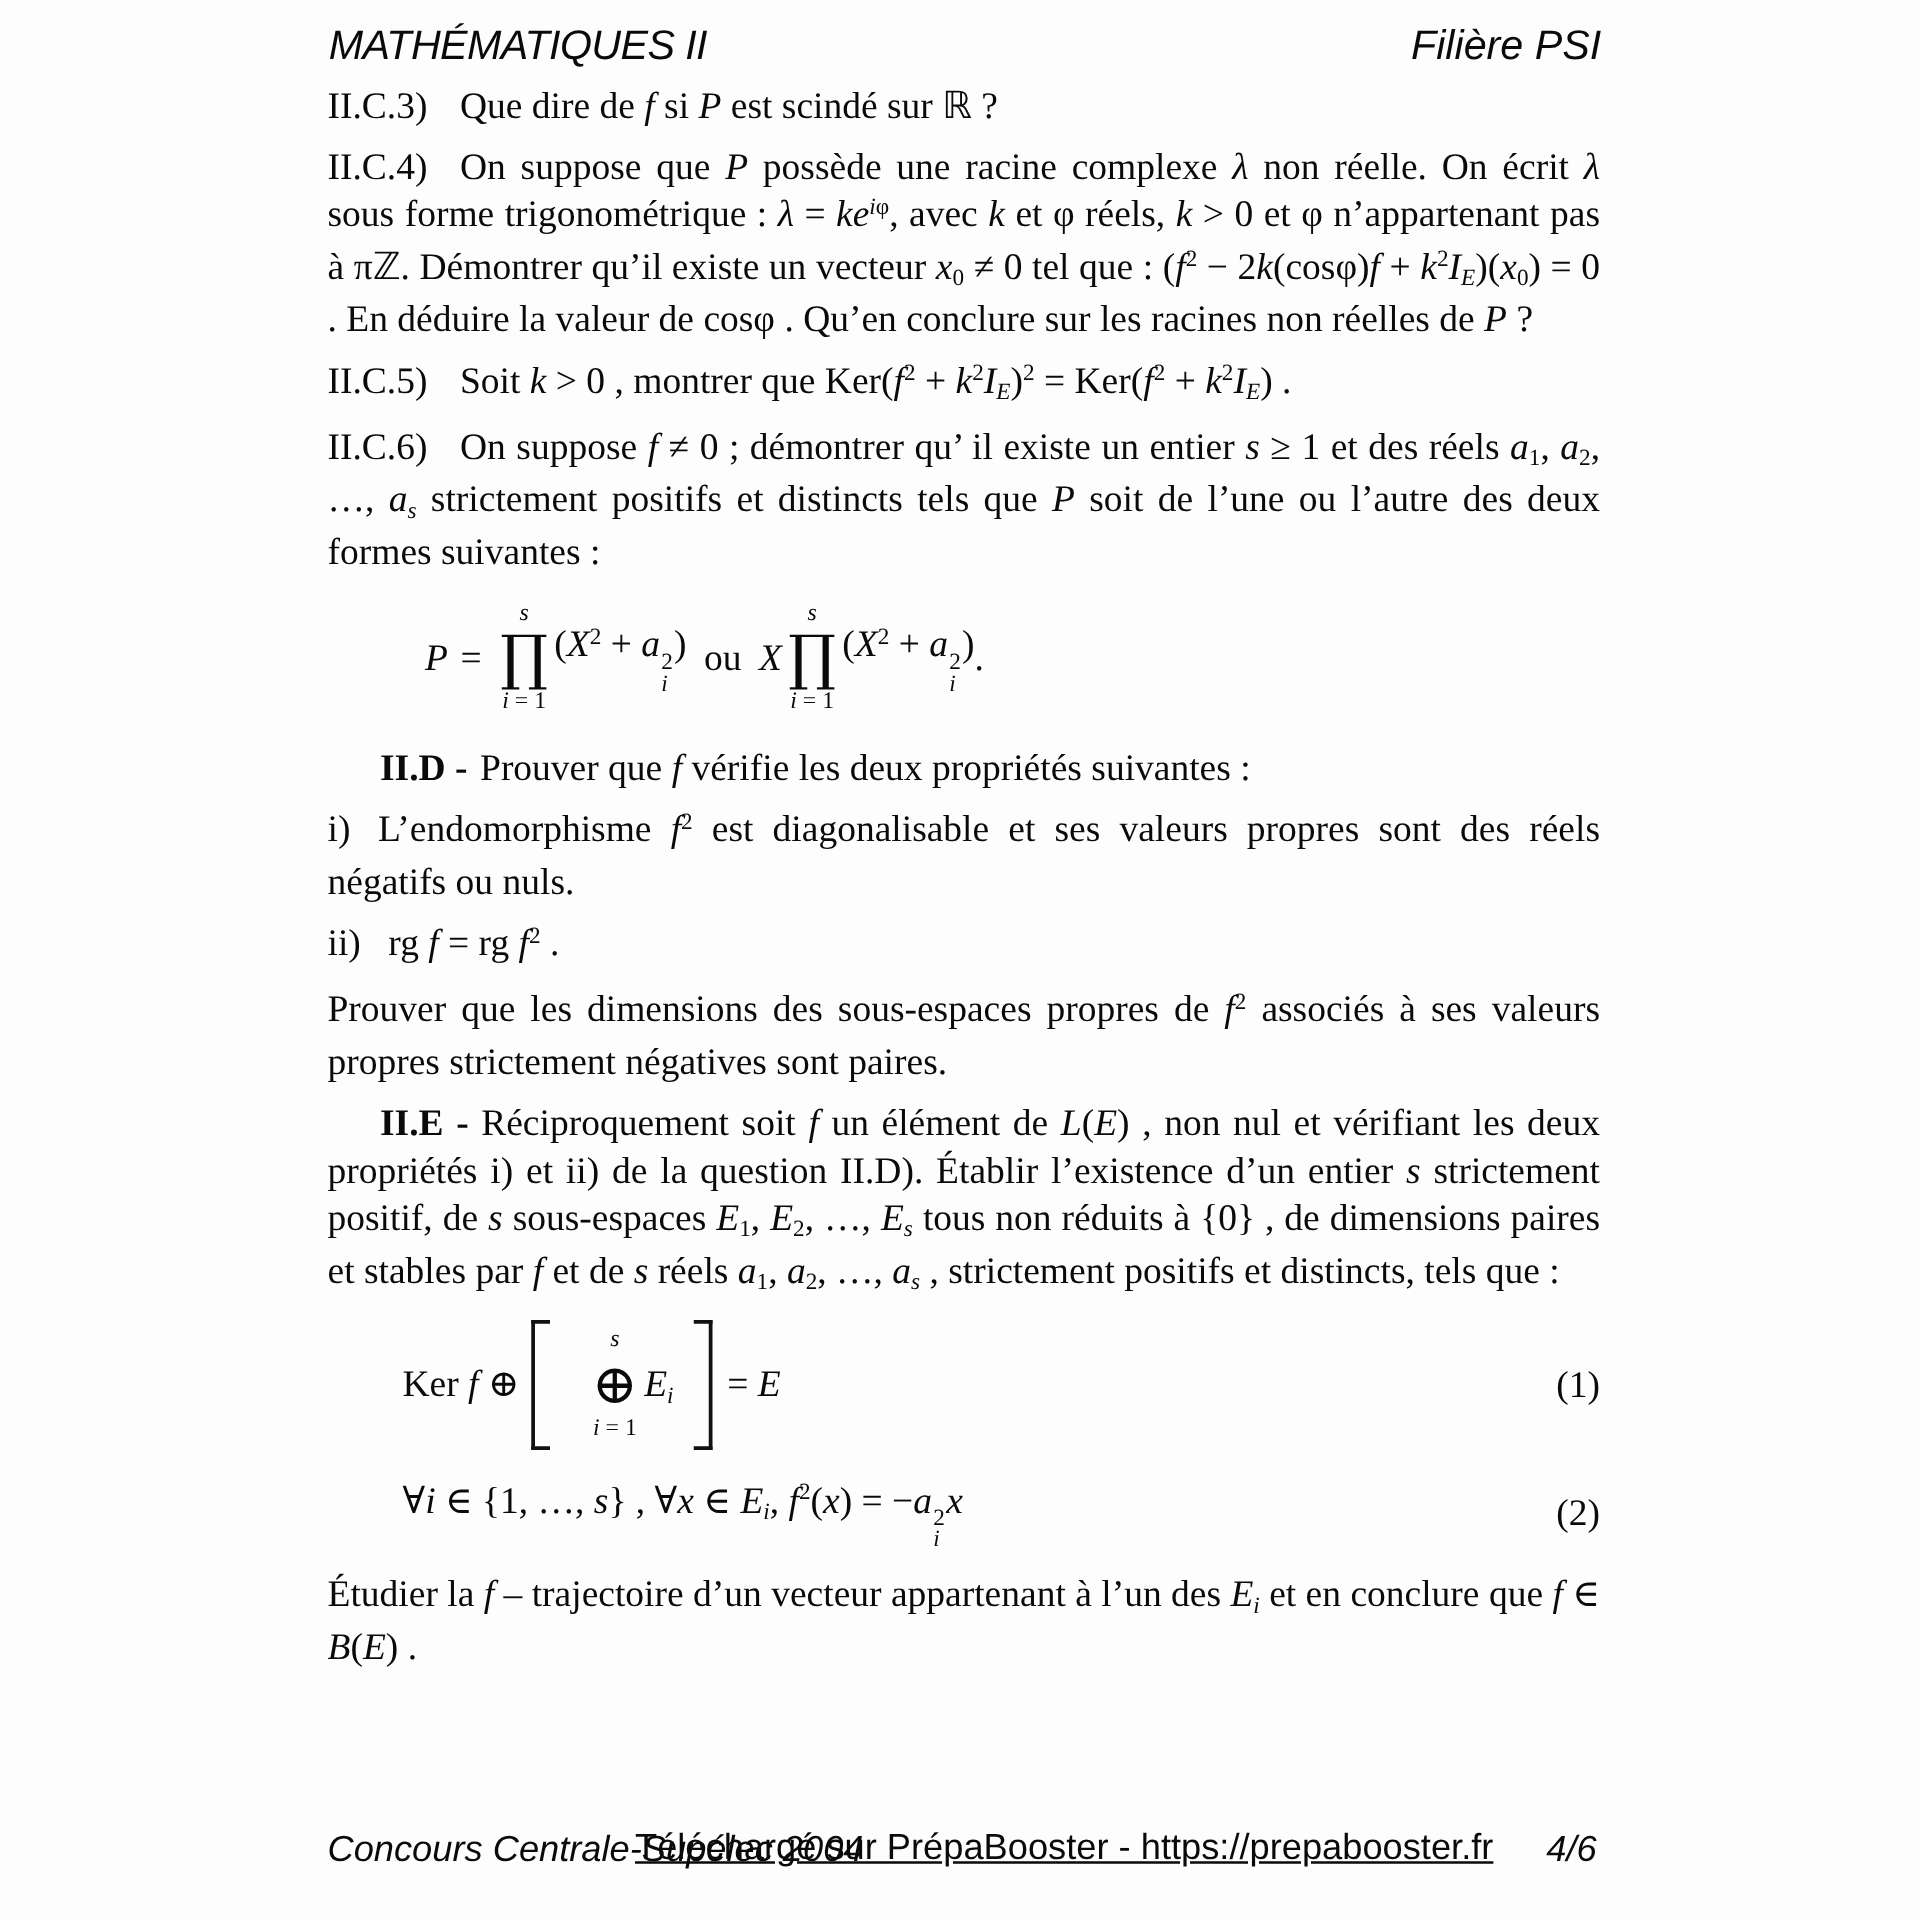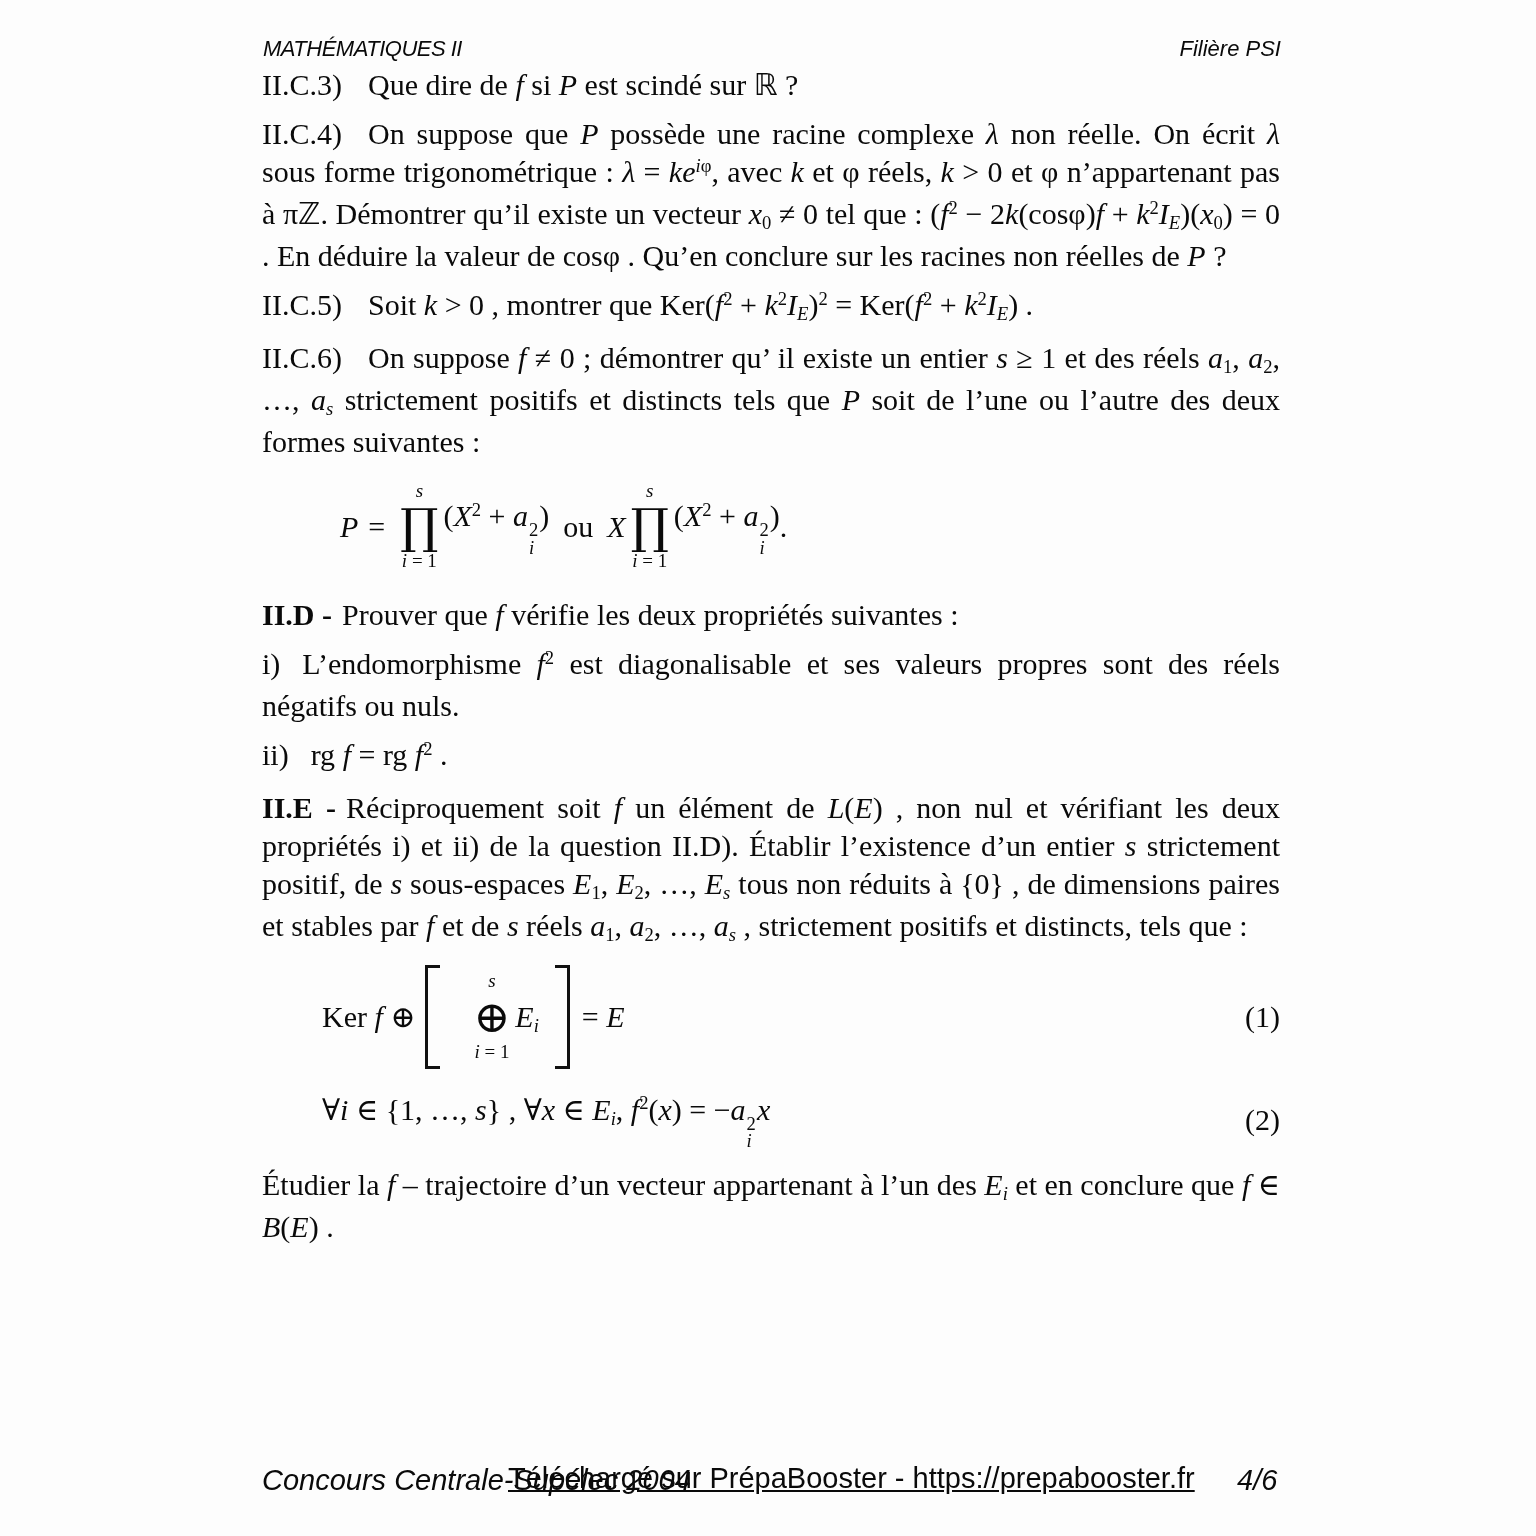--- a/index.html
+++ b/index.html
@@ -3,30 +3,30 @@
 <meta charset="utf-8">
 <style>
   html,body{margin:0;padding:0;}
   body{
     width:1536px;height:1536px;position:relative;overflow:hidden;
     background:#fdfdfd;color:#0a0a0a;
     font-family:"Liberation Serif","DejaVu Serif","DejaVu Sans",serif;
     font-size:30px;
   }
   .hdr{
-    position:absolute;top:36px;
+    position:absolute;top:17px;
     font-family:"Liberation Sans","DejaVu Sans",sans-serif;
-    font-style:italic;font-size:22px;white-space:nowrap;
+    font-style:italic;font-size:33px;white-space:nowrap;
   }
   .hdr.left{left:263px;letter-spacing:-0.5px;}
   .hdr.right{right:255px;margin-left:24px;}
   .content{position:absolute;left:262px;top:66px;width:1018px;}
   .para{margin:0 0 11px 0;text-align:justify;line-height:38px;}
   .qlabel{display:inline-block;margin-right:26px;}
-  .blabel{font-weight:bold;margin-right:10px;}
+  .blabel{font-weight:bold;margin-right:10px;margin-left:42px;}
   .ilabel{display:inline-block;margin-right:22px;}
   
   .sg-rm{}
   .sg-i{font-style:italic;}
   .sg-bb{font-family:"DejaVu Sans","DejaVu Serif",sans-serif;}
   .sg-sup{font-size:0.62em;position:relative;top:-0.55em;}
   .sg-isup{font-size:0.62em;position:relative;top:-0.55em;font-style:italic;}
   .sg-sub{font-size:0.62em;position:relative;top:0.28em;}
   .sg-isub{font-size:0.62em;position:relative;top:0.28em;font-style:italic;}
   .supsub{display:inline-flex;flex-direction:column;align-items:flex-start;
@@ -97,20 +97,21 @@
         </span><span class="sg-rm">)</span></span>
     <span>.</span>
   </div>
 
   <p class="para"><span class="blabel">II.D -</span><span><span class="sg-rm">Prouver que </span><span class="sg-i">f</span><span class="sg-rm"> vérifie les deux propriétés suivantes :</span></span></p>
 
   <p class="para"><span class="ilabel">i)</span><span><span class="sg-rm">L’endomorphisme </span><span class="sg-i">f</span><span class="sg-sup">2</span><span class="sg-rm"> est diagonalisable et ses valeurs propres sont des réels négatifs ou nuls.</span></span></p>
 
   <p class="para"><span class="ilabel">ii)</span><span><span class="sg-rm">rg </span><span class="sg-i">f</span><span class="sg-rm"> = rg </span><span class="sg-i">f</span><span class="sg-sup">2</span><span class="sg-rm"> .</span></span></p>
 
+  <p class="para"><span><span class="sg-rm">Prouver que les dimensions des sous-espaces propres de </span><span class="sg-i">f</span><span class="sg-sup">2</span><span class="sg-rm"> associés à ses valeurs propres strictement négatives sont paires.</span></span></p>
 
   <p class="para"><span class="blabel">II.E -</span><span><span class="sg-rm">Réciproquement soit </span><span class="sg-i">f</span><span class="sg-rm"> un élément de </span><span class="sg-i">L</span><span class="sg-rm">(</span><span class="sg-i">E</span><span class="sg-rm">) , non nul et vérifiant les deux propriétés i) et ii) de la question II.D). Établir l’existence d’un entier </span><span class="sg-i">s</span><span class="sg-rm"> strictement positif, de </span><span class="sg-i">s</span><span class="sg-rm"> sous-espaces </span><span class="sg-i">E</span><span class="sg-sub">1</span><span class="sg-rm">, </span><span class="sg-i">E</span><span class="sg-sub">2</span><span class="sg-rm">, …, </span><span class="sg-i">E</span><span class="sg-isub">s</span><span class="sg-rm"> tous non réduits à {0} , de dimensions paires et stables par </span><span class="sg-i">f</span><span class="sg-rm"> et de </span><span class="sg-i">s</span><span class="sg-rm"> réels </span><span class="sg-i">a</span><span class="sg-sub">1</span><span class="sg-rm">, </span><span class="sg-i">a</span><span class="sg-sub">2</span><span class="sg-rm">, …, </span><span class="sg-i">a</span><span class="sg-isub">s</span><span class="sg-rm"> , strictement positifs et distincts, tels que :</span></span></p>
 
   <div class="eq-block eq-one">
     <span><span class="sg-rm">Ker </span><span class="sg-i">f</span><span class="sg-rm"> ⊕</span></span>
     <span class="sqbr l"></span>
     <span class="br-inner">
       <span class="bigop-col">
         <span class="lim"><span class="sg-i">s</span></span>
         <span class="op-oplus">⊕</span>

